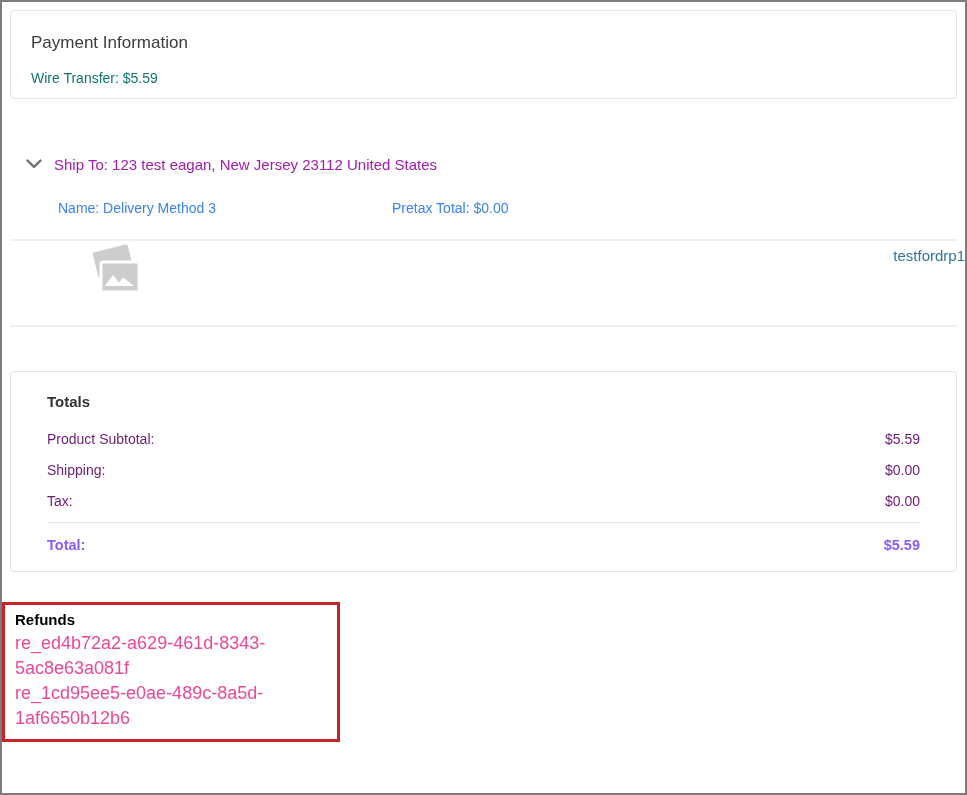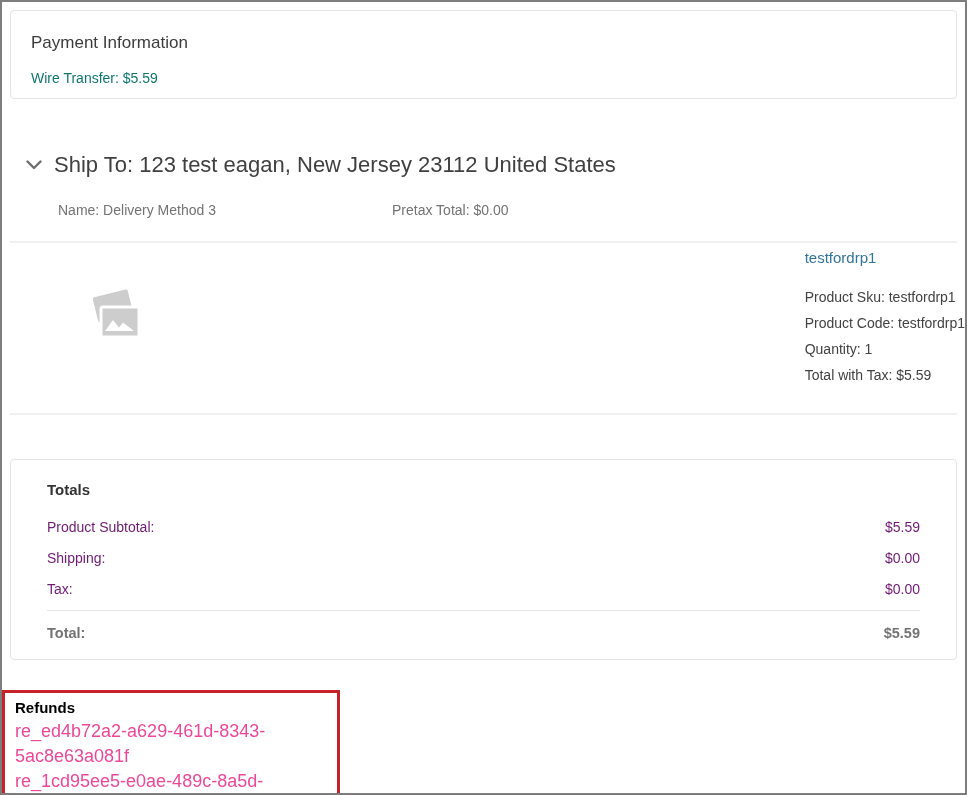--- a/index.html
+++ b/index.html
@@ -51,28 +51,28 @@
     border: none;
     background: transparent;
     padding: 0;
     margin-right: 8px;
     cursor: pointer;
     display: flex;
     align-items: center;
     justify-content: center;
   }
   .shipto-title {
-    font-size: 22px;
-    color: #404040;
+    font-size: 15px;
+    color: #a21caf;
   }
   .shipto-subrow {
     margin-top: 24px;
     display: flex;
     font-size: 14px;
-    color: #737373;
+    color: #3b82f6;
   }
   .shipto-name { margin-left: 56px; width: 334px; }
   .divider {
     height: 2px;
     background: #f0f0f0;
     margin: 0 8px;
   }
   .divider-1 { margin-top: 23px; }
   .divider-2 { margin-top: 25px; }
   .product-row {
@@ -122,21 +122,21 @@
     margin-bottom: 11px;
   }
   .totals-divider {
     height: 1px;
     background: #e6e6e6;
     margin: 4px 0 12px;
   }
   .totals-row.grand {
     font-weight: 700;
     font-size: 14.5px;
-    color: #737373;
+    color: #8b5cf6;
     margin-bottom: 0;
   }
   .refunds-box {
     margin-top: 30px;
     width: 338px;
     border: 3px solid #c5222a;
     padding: 4px 10px 8px;
   }
   .refunds-title {
     font-size: 15px;
@@ -187,26 +187,20 @@
           <g>
             <rect x="9" y="4" width="36" height="26" rx="2" fill="#cdcdcd" transform="rotate(-14 27 17)"></rect>
             <rect x="15" y="18" width="38" height="30" rx="2" fill="#cdcdcd" stroke="#ffffff" stroke-width="3"></rect>
             <path d="M19 42 L27 31 L33 38.5 L37 33.5 L48 42 Z" fill="#ffffff"></path>
           </g>
         </svg>
       </span>
     </div>
     <div class="product-details">
       <a href="#" class="product-title">testfordrp1</a>
-      <div class="product-lines">
-        <div class="product-line">Product Sku: testfordrp1</div>
-        <div class="product-line">Product Code: testfordrp1</div>
-        <div class="product-line">Quantity: 1</div>
-        <div class="product-line">Total with Tax: $5.59</div>
-      </div>
     </div>
   </div>
 
   <div class="divider divider-2"></div>
 
   <div class="card totals-card">
     <div class="totals-title">Totals</div>
 
     <div class="totals-row">
       <span>Product Subtotal:</span>

